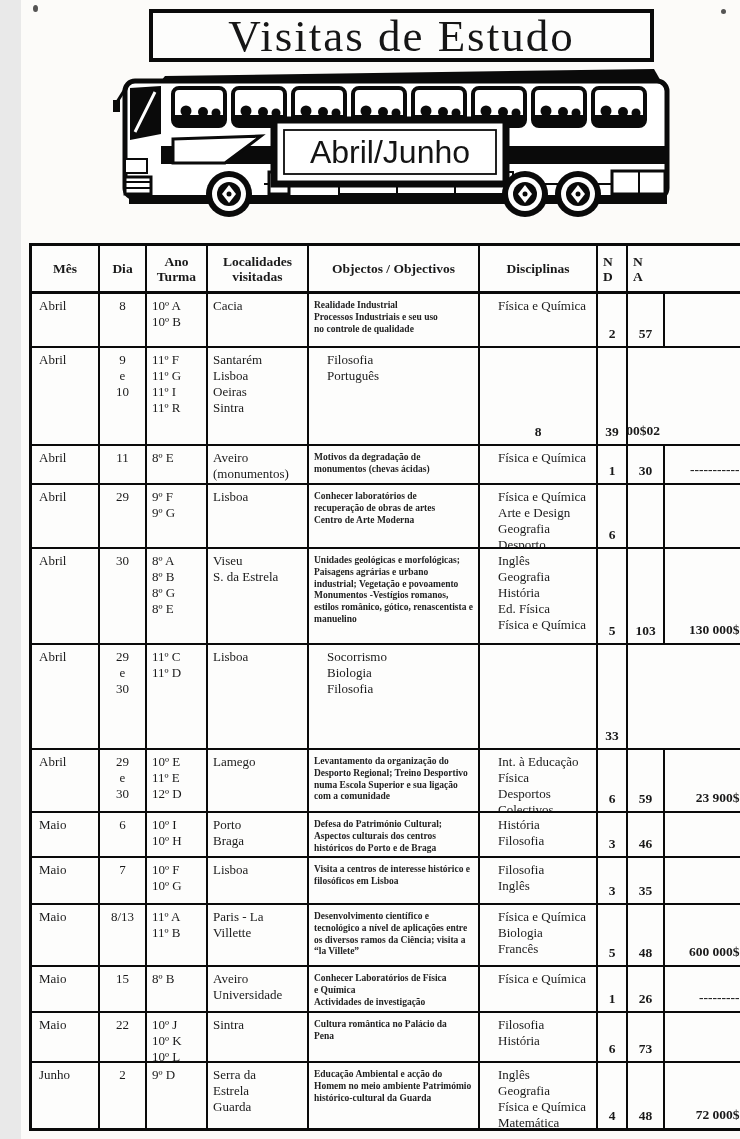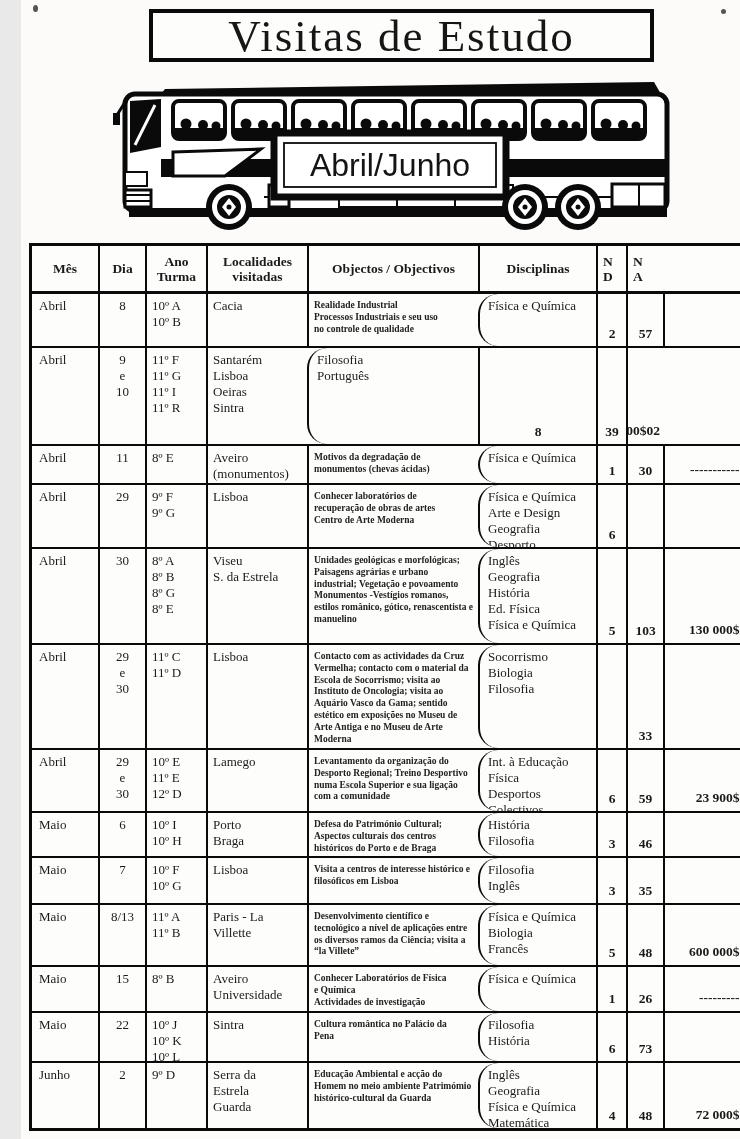--- a/index.html
+++ b/index.html
@@ -14,21 +14,21 @@
   .title-box {
     position:absolute; left:128px; top:9px; width:505px; height:53px;
     border:4px solid #0a0a0a; background:#fdfdfc;
     display:flex; align-items:center; justify-content:center;
   }
   .title-box span {
     font-size:45px; letter-spacing:2px; color:#161616;
     font-family:"Liberation Serif", serif; white-space:nowrap;
   }
   
-  .bus-wrap { position:absolute; left:88px; top:73px; width:590px; height:168px; }
+  .bus-wrap { position:absolute; left:88px; top:60px; width:590px; height:168px; }
   
   .speck { position:absolute; background:#2a2a2a; border-radius:50%; opacity:.8; }
   .mark {
     position:absolute; left:32px; top:567px; font-size:13px; font-weight:bold;
     letter-spacing:3px; transform:rotate(4deg); color:#222;
     font-family:"DejaVu Sans Mono", monospace;
   }
   
   .vtable {
     position:absolute; left:8px; top:243px; width:730px;
@@ -48,21 +48,21 @@
   }
   .td:first-child { border-left:none; }
   .th {
     display:flex; align-items:center; justify-content:center; text-align:center;
     font-weight:bold; font-size:13.5px; line-height:15px; padding:2px 3px;
   }
   .th.left { justify-content:flex-start; text-align:left; padding-left:5px; }
   .c-mes { padding-left:7px; }
   .c-dia { text-align:center; }
   .c-obj { font-size:9.5px; font-weight:bold; line-height:11.8px; padding-top:6px; color:#222; }
-  .c-disc { line-height:16px; padding-left:8px;border-radius:20px; }
+  .c-disc { line-height:16px; padding-left:18px; }
   .c-nd, .c-na {
     display:flex; align-items:flex-end; justify-content:center;
     padding-bottom:4px; font-weight:600; font-size:13.5px;
   }
   .c-custo {
     display:flex; align-items:flex-end; justify-content:flex-end;
     padding:0 3px 5px 2px; font-weight:700; font-size:13.5px;
     white-space:nowrap; letter-spacing:0; overflow:hidden;
   }
 </style>
@@ -247,21 +247,20 @@
     <div class="td c-custo">130 000$00</div>
   </div>
         <div class="tr" style="height: 105px;">
     <div class="td c-mes">Abril</div>
     <div class="td c-dia">29
 e
 30</div>
     <div class="td c-turma">11º C
 11º D</div>
     <div class="td c-loc">Lisboa</div>
-    <div class="td c-obj">Contacto com as actividades da Cruz Vermelha; contacto com o material da Escola de Socorrismo; visita ao Instituto de Oncologia; visita ao Aquário Vasco da Gama; sentido estético em exposições no Museu de Arte Antiga e no Museu de Arte Moderna</div>
     <div class="td c-disc">Socorrismo
 Biologia
 Filosofia</div>
     <div class="td c-nd"></div>
     <div class="td c-na">33</div>
     <div class="td c-custo"></div>
   </div>
         <div class="tr" style="height: 63px;">
     <div class="td c-mes">Abril</div>
     <div class="td c-dia">29

